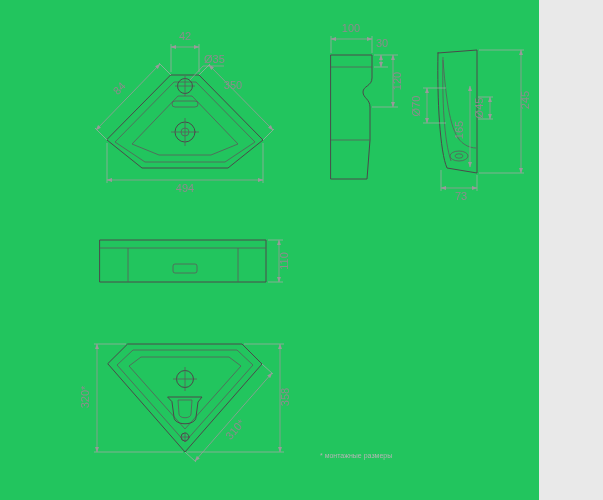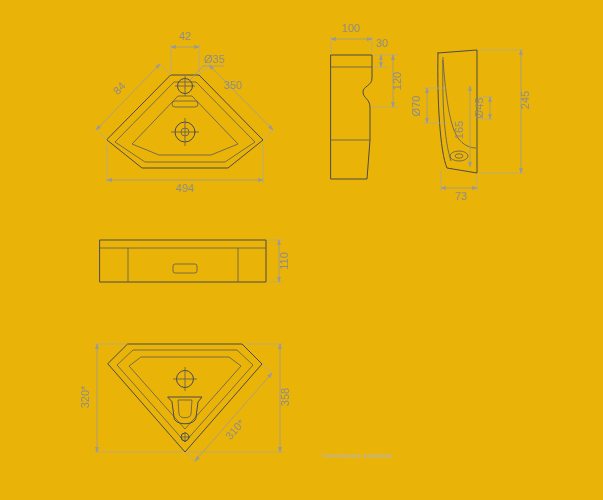--- a/index.html
+++ b/index.html
@@ -1,19 +1,19 @@
 <!DOCTYPE html>
 <html><head>
 <meta charset="utf-8">
 <style>
   html,body{margin:0;padding:0;background:#e9e9e9;}
   .canvas{
     position:relative;
-    width:603px;height:500px;
-    background:#eab308;
+    width:539px;height:500px;
+    background:#22c55e;
     overflow:hidden;
     font-family:"Liberation Sans", sans-serif;
     text-align:right;
   }
   svg{position:absolute;left:0;top:0;}
   .ln{stroke:#4a4a4a;stroke-width:1;fill:none;stroke-linejoin:round;stroke-linecap:round;}
   .ln-thin{stroke:#5a5a5a;stroke-width:0.8;fill:none;}
   .dim{stroke:#9a9a9a;stroke-width:0.8;fill:none;}
   .ext{stroke:#ababab;stroke-width:0.7;fill:none;}
   text.dtxt{

